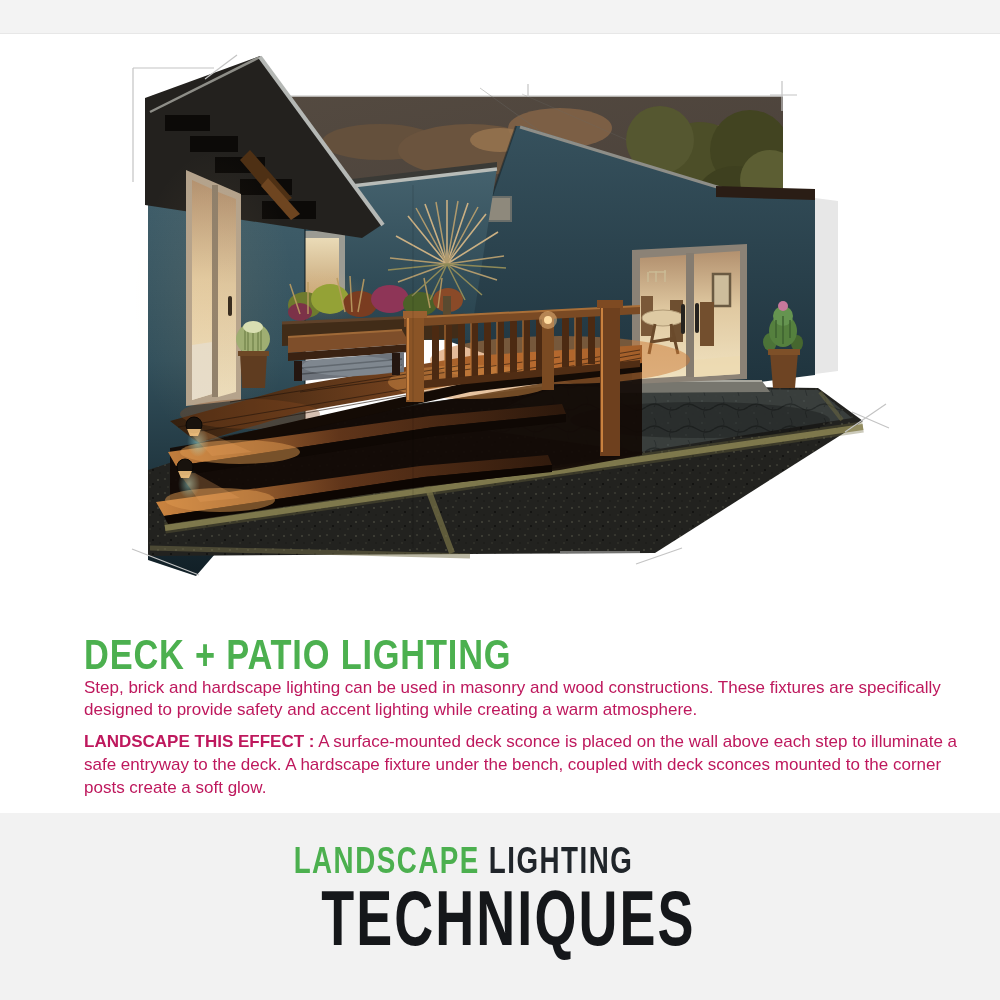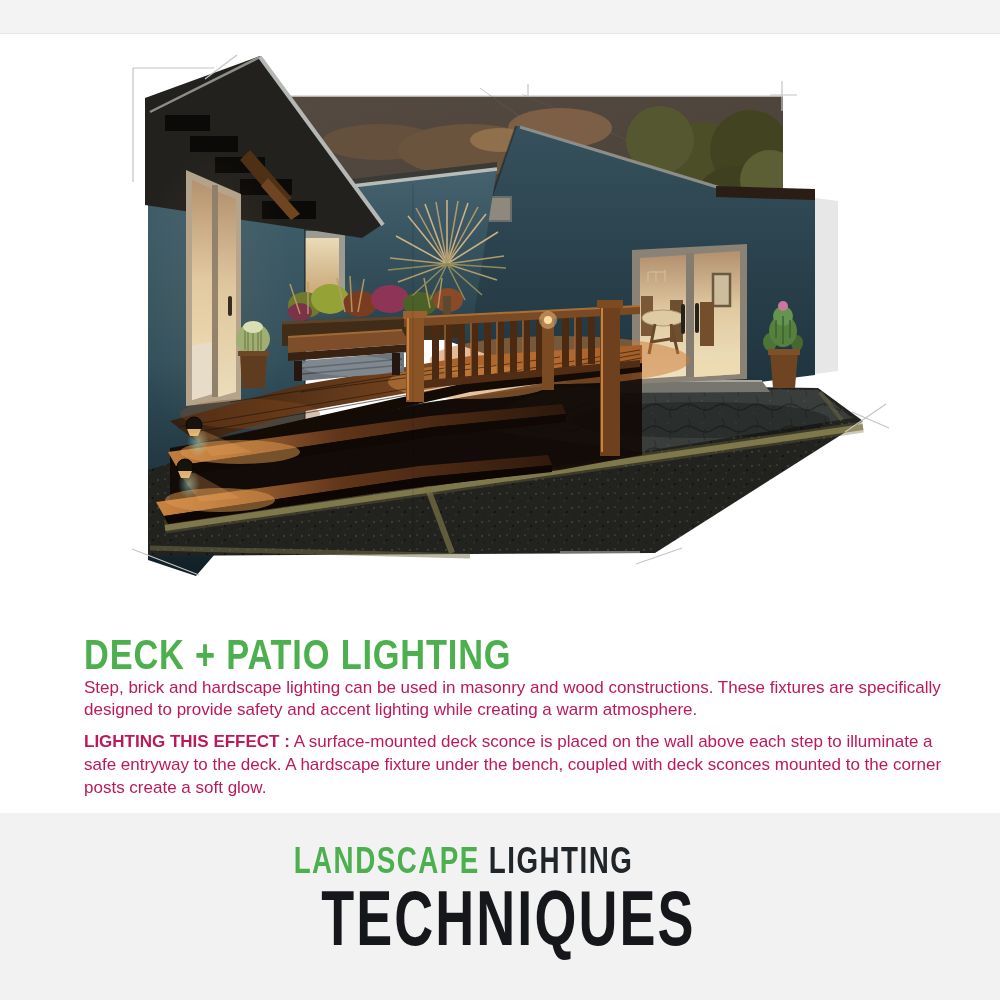--- a/index.html
+++ b/index.html
@@ -333,21 +333,21 @@
     <path d="M845,432 L886,404 M852,412 L889,428"></path>
     <path d="M560,552 H640 M636,564 L682,548"></path>
     <path d="M132,549 L199,575"></path>
   </g>
 </svg>
 
 <h1 class="section-heading">DECK + PATIO LIGHTING</h1>
 
 <p class="para para-1">Step, brick and hardscape lighting can be used in masonry and wood constructions. These fixtures are specifically designed to provide safety and accent lighting while creating a warm atmosphere.</p>
 
-<p class="para para-2"><span class="effect-label">LIGHTING THIS EFFECT :</span>
+<p class="para para-2"><span class="effect-label">LANDSCAPE THIS EFFECT :</span>
   <span>A surface-mounted deck sconce is placed on the wall above each step to illuminate a safe entryway to the deck. A hardscape fixture under the bench, coupled with deck sconces mounted to the corner posts create a soft glow.</span></p>
 
 <div class="footer"></div>
 <div class="footer-line1">
   <span class="inner">
     <span class="brand-green">LANDSCAPE</span><span class="brand-dark">LIGHTING</span>
   </span>
 </div>
 <div class="footer-line2">
   <span class="inner">TECHNIQUES</span>

